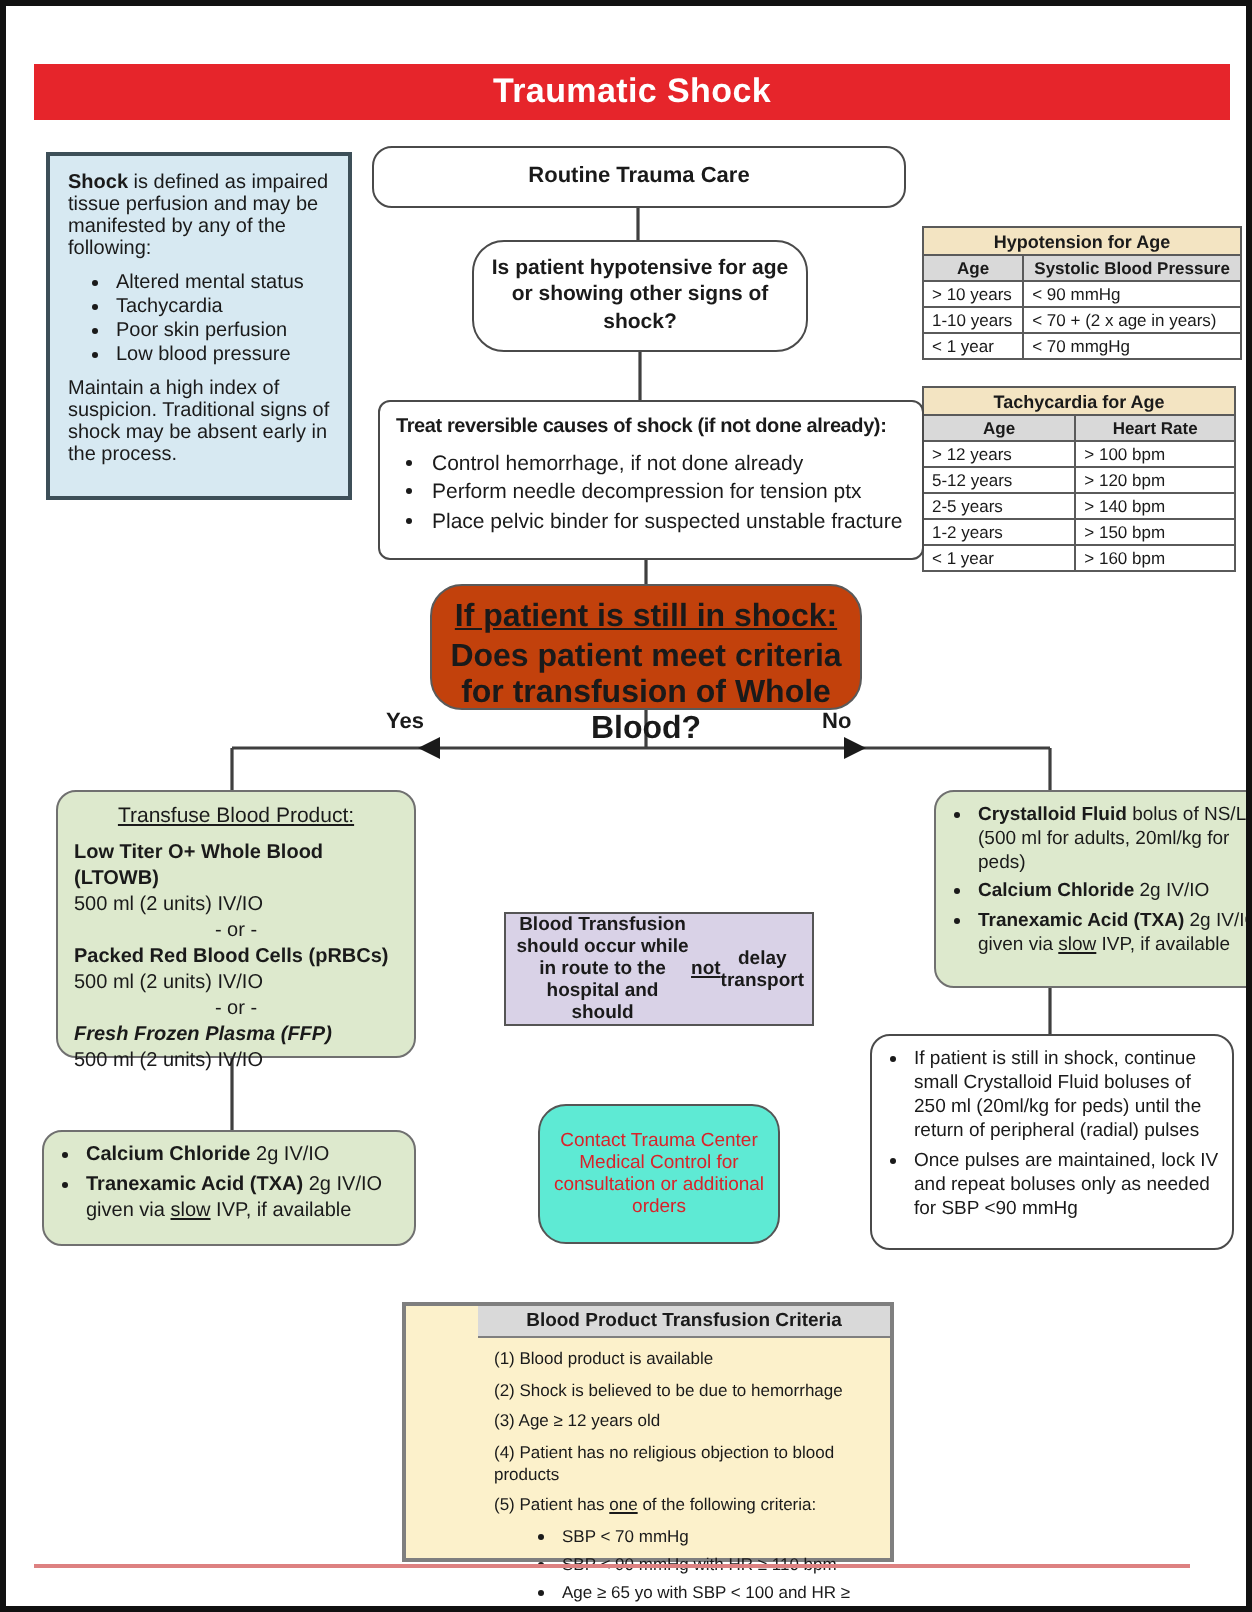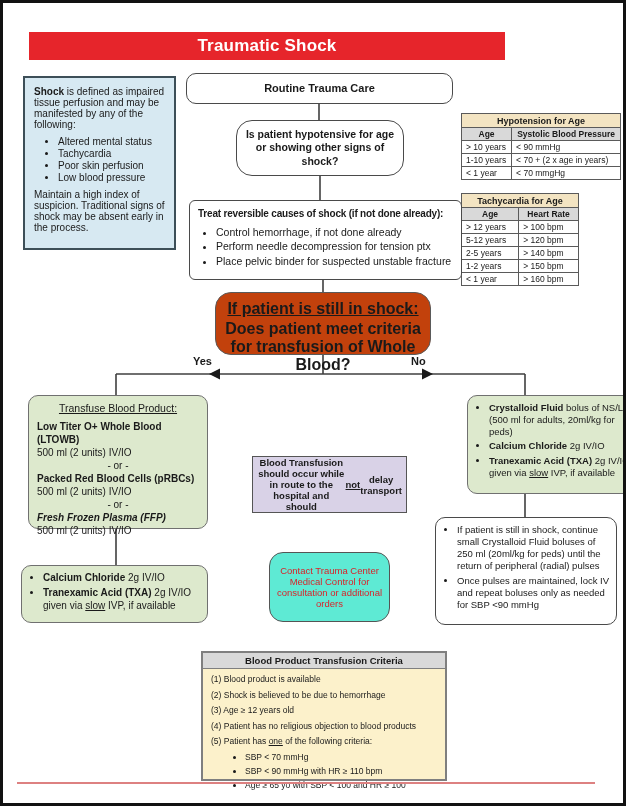--- a/index.html
+++ b/index.html
@@ -54,21 +54,21 @@
   .table-wrap { position: absolute; border: 1px solid #5a5a5a; background: #fff; }
   .table-title { background: #f3e4c2; font-weight: 700; font-size: 9px; text-align: center; border-bottom: 1px solid #5a5a5a; padding: 1.5px 0; }
   table { border-collapse: collapse; width: 100%; font-size: 8.5px; }
   th, td { border: 1px solid #5a5a5a; padding: 1px 4px; text-align: left; font-weight: 400; }
   th { background: #d9d9d9; font-weight: 700; text-align: center; }
   tr:first-child th { border-top: none; }
   th:first-child, td:first-child { border-left: none; }
   th:last-child, td:last-child { border-right: none; }
   tr:last-child td { border-bottom: none; }
 
-  .criteria { background: #fcf1cb; border: 2px solid #7f7f7f; font-size: 8.5px; }
+  .criteria { background: #fcf1cb; border: 2px solid #7f7f7f; font-size: 8.5px; padding-left: 36px; }
   .criteria-header { background: #d9d9d9; border-bottom: 1px solid #7f7f7f; font-weight: 700; font-size: 9.5px; text-align: center; padding: 2px 0; }
   .criteria-body { padding: 5px 6px 4px 8px; }
   .criteria-body .linelist div { margin-bottom: 4.5px; }
   .criteria-body ul { padding-left: 34px; }
   .criteria-body li { margin-bottom: 4px; }
 
   .footer-line { position: absolute; background: #dd8181; height: 2px; }
   svg.connectors { position: absolute; left: 0; top: 0; pointer-events: none; }
 </style>
 </head>
@@ -85,21 +85,21 @@
       <line x1="113" y1="371" x2="522" y2="371"></line>
       <line x1="113" y1="371" x2="113" y2="393"></line>
       <line x1="522" y1="371" x2="522" y2="392"></line>
       <line x1="113" y1="526" x2="113" y2="562"></line>
       <line x1="522" y1="491" x2="522" y2="514"></line>
     </g>
     <polygon points="206,371 217,365.5 217,376.5" fill="#1a1a1a"></polygon>
     <polygon points="430,371 419,365.5 419,376.5" fill="#1a1a1a"></polygon>
   </svg>
 
-  <div class="abs banner" style="left:26px; top:29px; width:476px; height:28px;">Traumatic Shock</div>
+  <div class="abs banner" style="left:14px; top:29px; width:598px; height:28px;">Traumatic Shock</div>
 
   <div class="definition abs" style="left:20px; top:73px; width:153px; height:174px;">
     <div><span class="b">Shock</span><span> is defined as impaired tissue perfusion and may be manifested by any of the following:</span></div>
     <ul>
         <li>Altered mental status</li>
         <li>Tachycardia</li>
         <li>Poor skin perfusion</li>
         <li>Low blood pressure</li>
       </ul>
     <div>Maintain a high index of suspicion. Traditional signs of shock may be absent early in the process.</div>
@@ -128,21 +128,21 @@
             <td>&lt; 70 + (2 x age in years)</td>
           </tr>
           <tr>
             <td>&lt; 1 year</td>
             <td>&lt; 70 mmgHg</td>
           </tr>
         </tbody>
       </table>
   </div>
 
-  <div class="table-wrap" style="left:458px; top:190px; width:118px;">
+  <div class="table-wrap" style="left:458px; top:190px; width:157px;">
     <div class="table-title">Tachycardia for Age</div>
     <table>
         <thead>
           <tr>
             <th>Age</th>
             <th>Heart Rate</th>
           </tr>
         </thead>
         <tbody>
           <tr>

